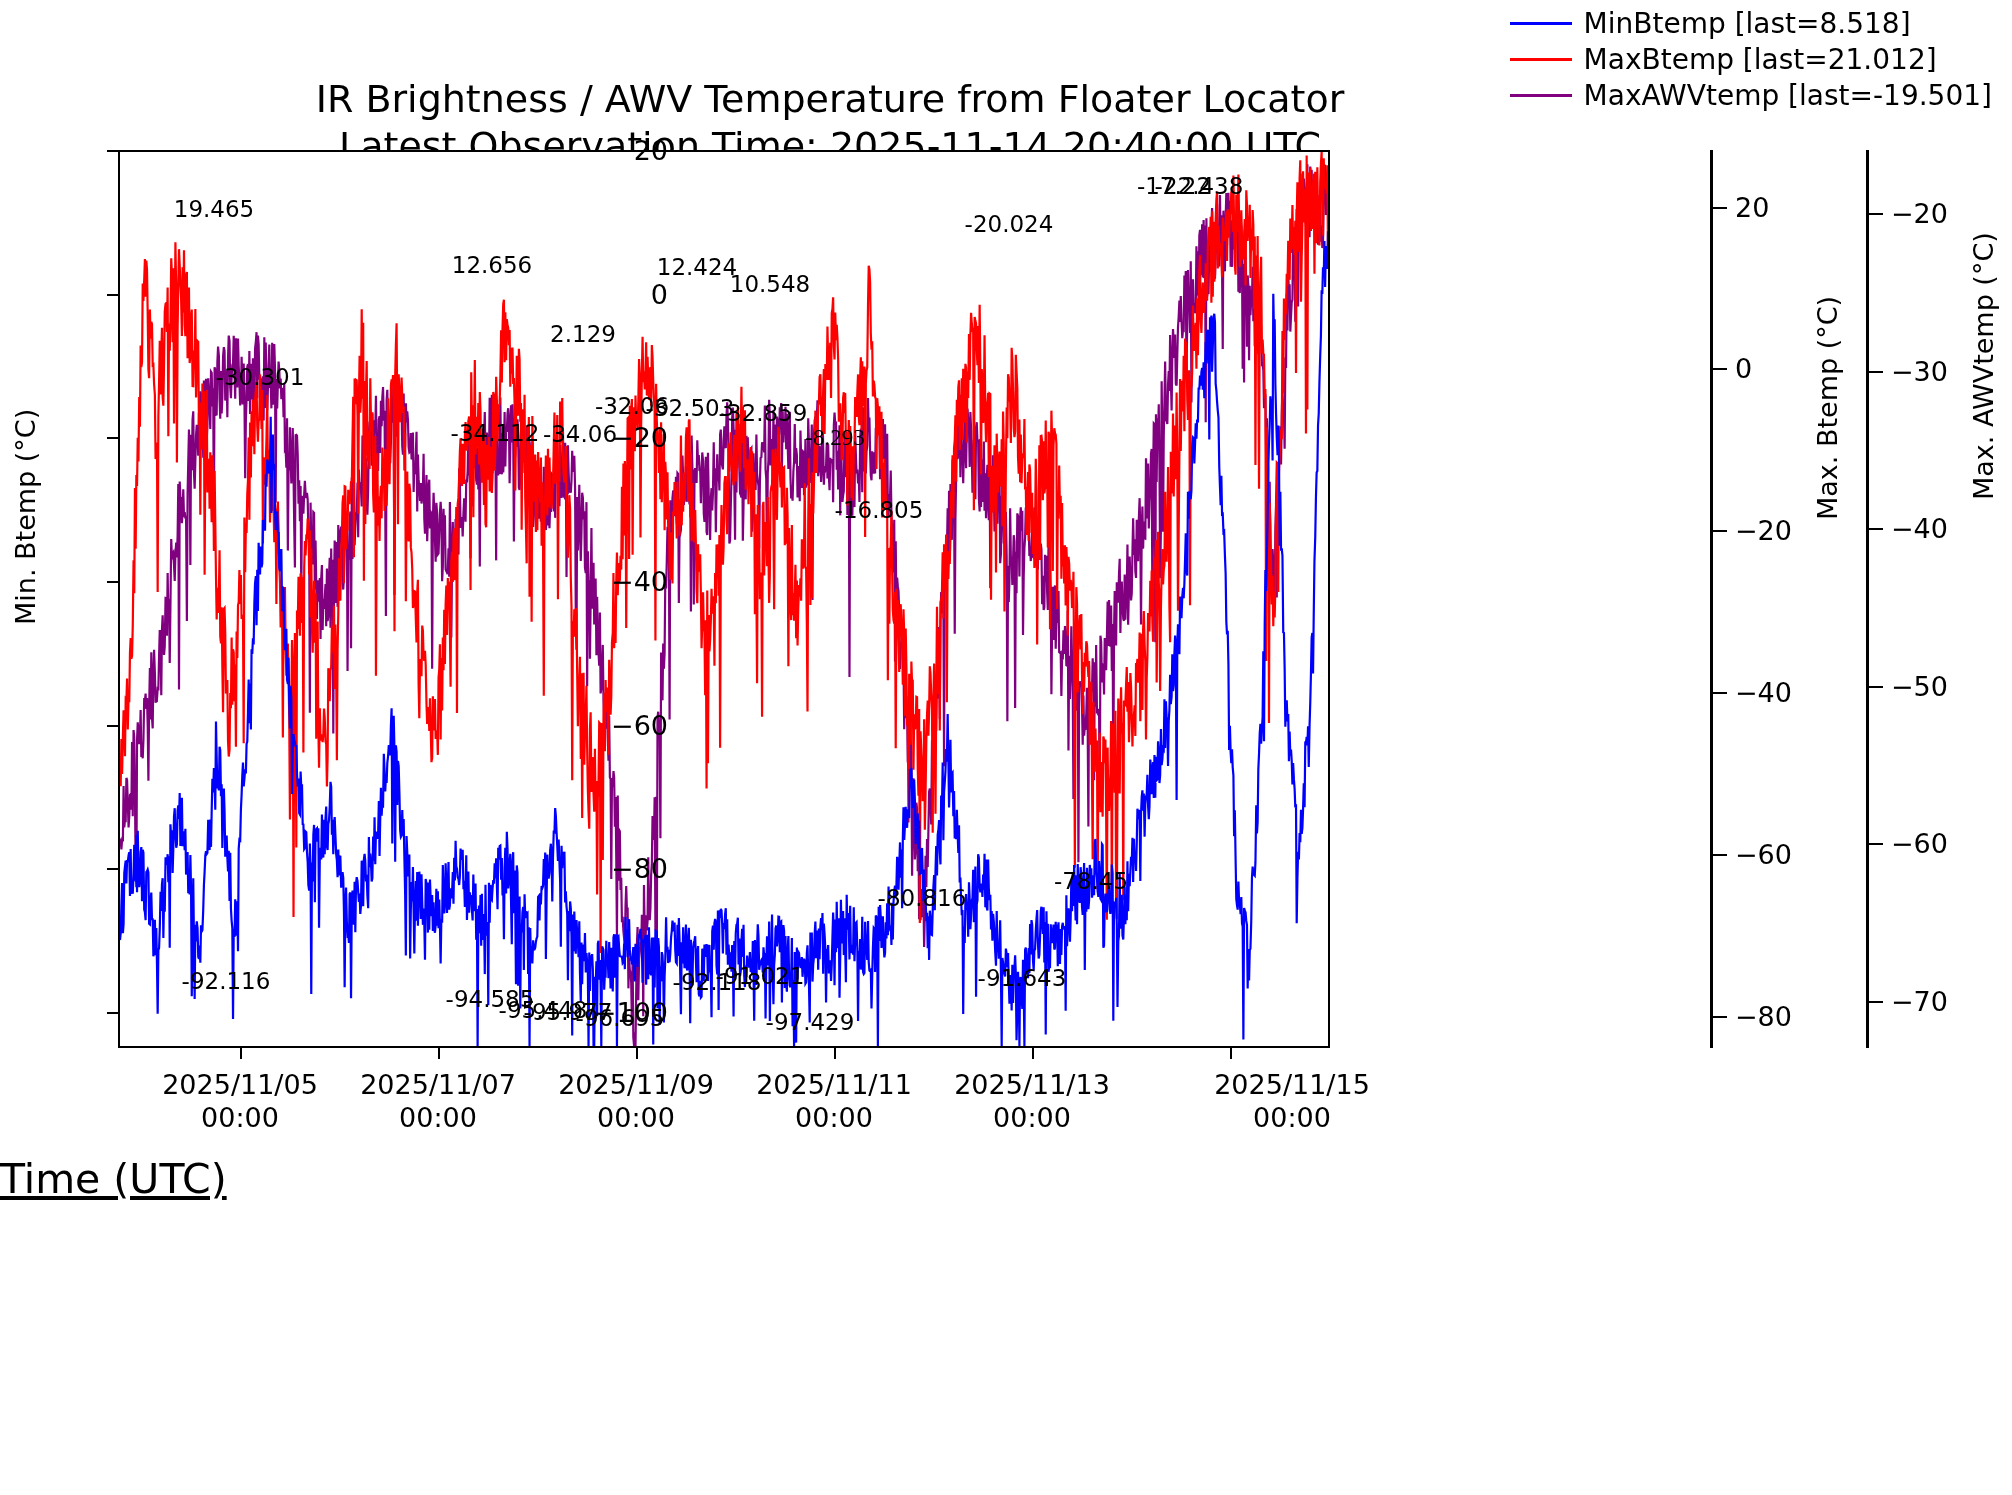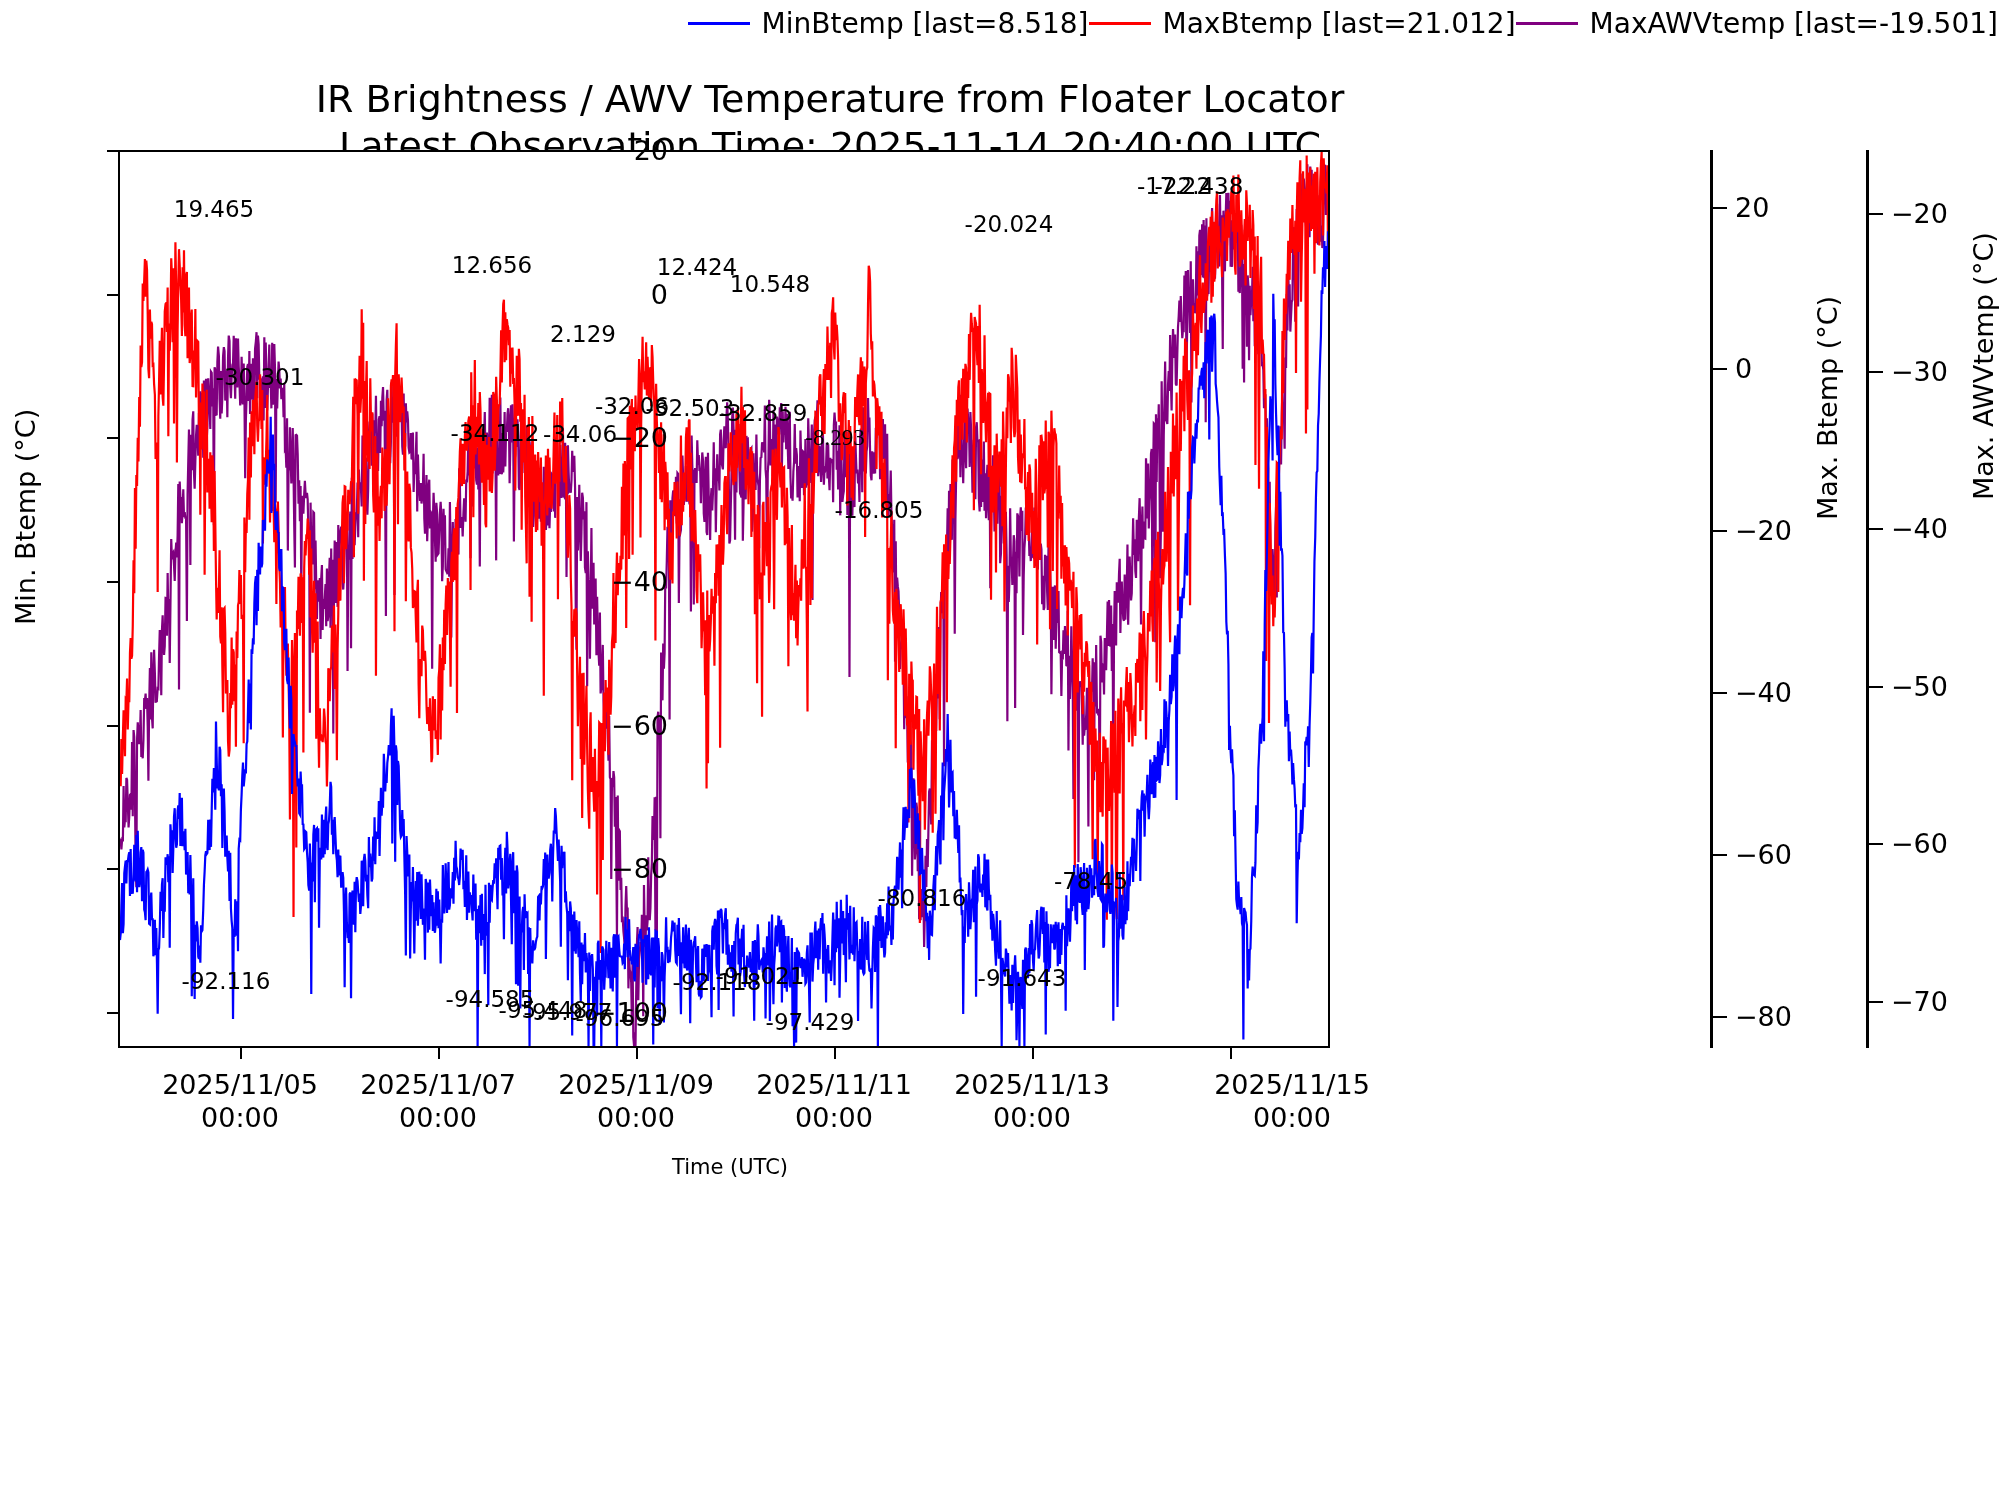--- a/index.html
+++ b/index.html
@@ -5,21 +5,21 @@
   html,body{margin:0;padding:0;background:#ffffff;}
   body{width:2012px;height:1495px;position:relative;
        font-family:"DejaVu Sans","Liberation Sans",sans-serif;color:#000;}
   #fig{position:absolute;left:0;top:0;width:2012px;height:1495px;overflow:hidden;}
 
   
   .title-block{position:absolute;left:160px;top:76px;width:1340px;text-align:center;
                font-size:38px;line-height:47px;color:#000;}
 
   
-  .legend{position:absolute;right:14px;top:8px;display:flex;}
+  .legend{position:absolute;right:20px;top:8px;display:flex;flex-direction:column;gap:6px;}
   .legend-row{display:flex;align-items:center;gap:12px;height:30px;}
   .legend-swatch{width:62px;height:0;border-top:3px solid #000;}
   .legend-label{font-size:28px;white-space:nowrap;}
 
   
   .axes{position:absolute;left:118px;top:150px;width:1212px;height:898px;
         border:2.6px solid #000;box-sizing:border-box;background:#fff;}
   .plot-clip{position:absolute;inset:0;overflow:hidden;}
   .plot-svg{position:absolute;left:0;top:0;width:100%;height:100%;}
 
@@ -46,22 +46,22 @@
   .spine3 .tk{position:absolute;left:0;width:14px;height:0;border-top:2.6px solid #000;}
   .spine3 .tl{position:absolute;left:22px;font-size:27px;white-space:nowrap;
               transform:translateY(-15px);}
   .ylabel-r2{position:absolute;left:1968px;top:500px;font-size:27px;
              transform:rotate(-90deg);transform-origin:left top;white-space:nowrap;}
 
   
   .xtick-mark{position:absolute;top:1048px;width:0;height:11px;border-left:2.6px solid #000;}
   .xtick-label{position:absolute;top:1068px;font-size:27px;line-height:33px;
                text-align:center;width:220px;transform:translateX(-110px);}
-  .xlabel{position:absolute;left:0;top:1155px;width:1460px;text-align:center;
-          font-size:21px;}
+  .xlabel{position:absolute;left:0;top:1155px;width:1460px;
+          font-size:41px;text-decoration:underline;}
 
   
   .annot{position:absolute;font-size:23px;white-space:nowrap;color:#000;
          transform:translate(-50%,-50%);}
 </style>
 </head>
 <body>
 
 <div id="fig">
 

